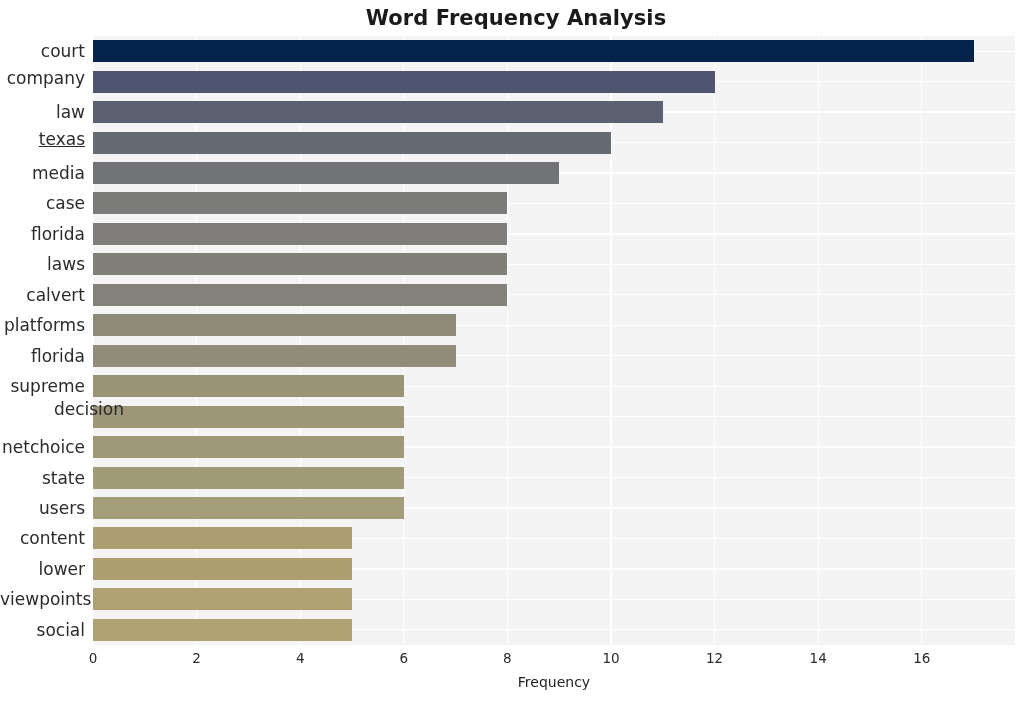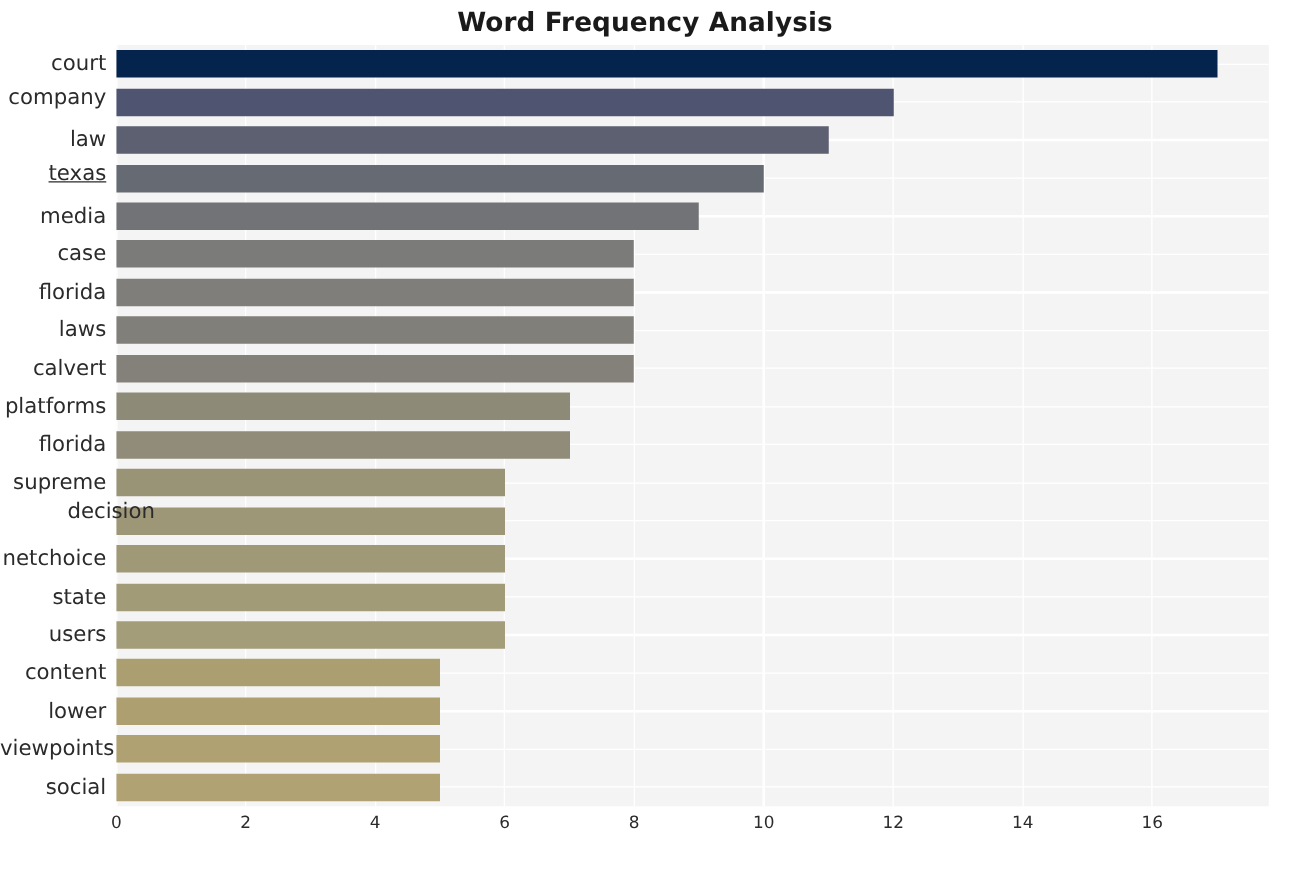--- a/index.html
+++ b/index.html
@@ -192,14 +192,15 @@
       <div class="xtick-label" style="left: 196.596px;">2</div>
       <div class="xtick-label" style="left: 300.191px;">4</div>
       <div class="xtick-label" style="left: 403.787px;">6</div>
       <div class="xtick-label" style="left: 507.382px;">8</div>
       <div class="xtick-label" style="left: 610.978px;">10</div>
       <div class="xtick-label" style="left: 714.573px;">12</div>
       <div class="xtick-label" style="left: 818.169px;">14</div>
       <div class="xtick-label" style="left: 921.764px;">16</div>
     </div>
 
+  <div id="xaxis-title">Frequency</div>
 
 </div>
 
 </body></html>

